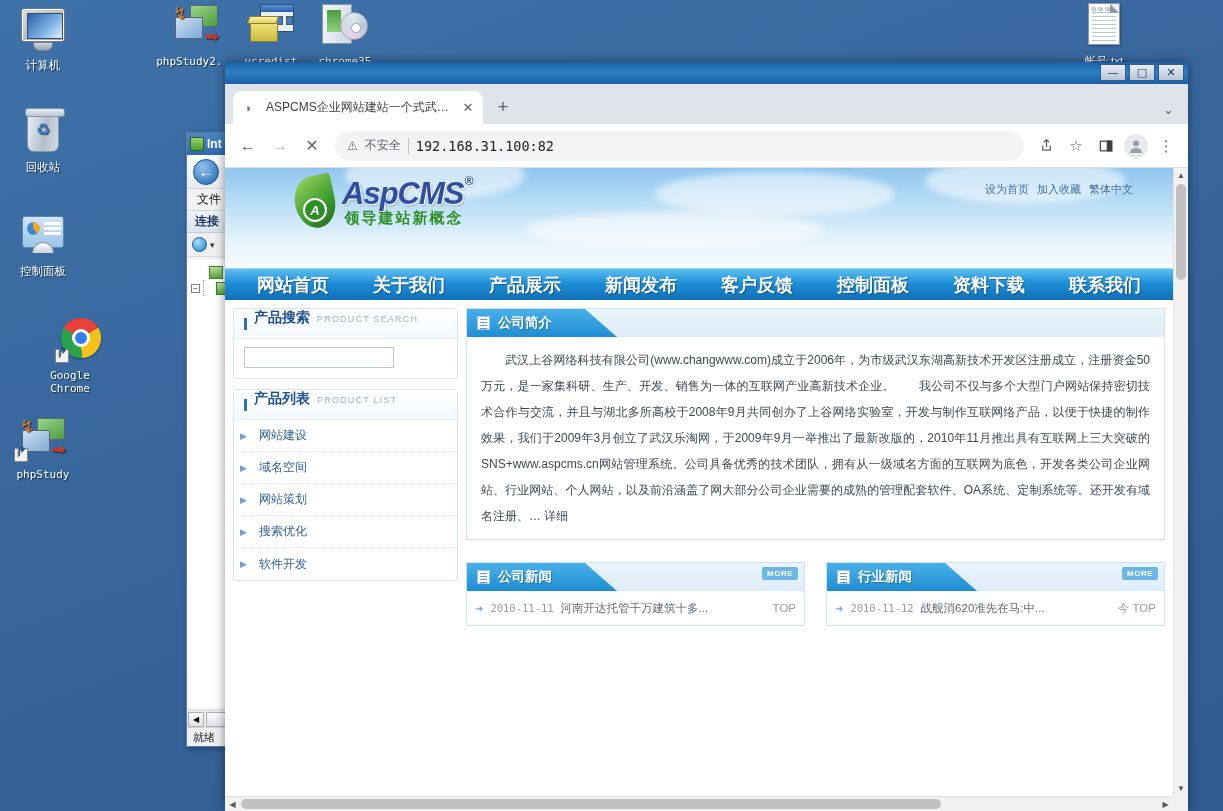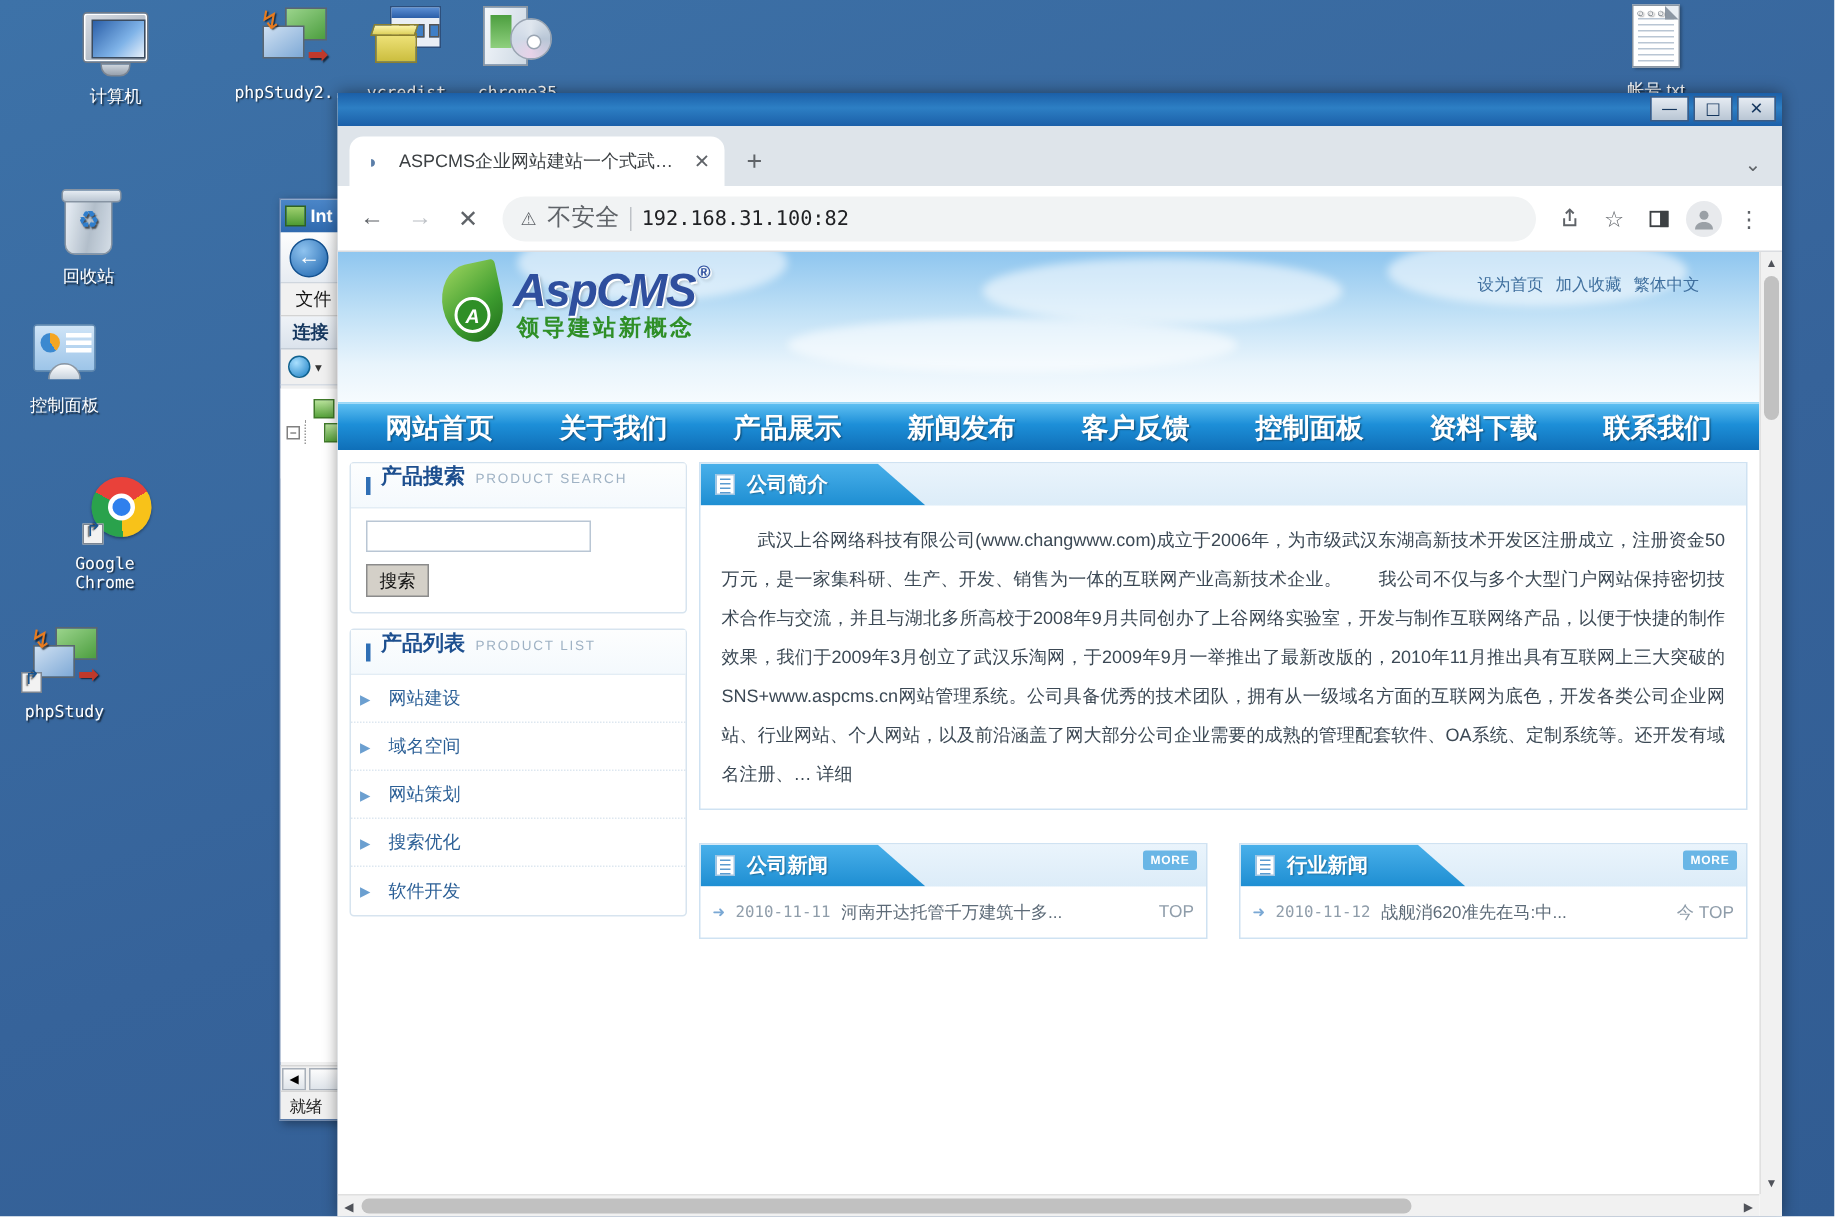--- a/index.html
+++ b/index.html
@@ -165,21 +165,21 @@
   .tabchevron{position:absolute;right:14px;bottom:7px;font-size:13px;color:#5f6368;}
 
   #toolbar{height:44px;background:#fff;display:flex;align-items:center;padding:0 8px;gap:2px;
     border-bottom:1px solid #dadce0;}
   .tbtn{width:30px;height:30px;border-radius:50%;display:flex;align-items:center;justify-content:center;
     font-size:16px;color:#5f6368;}
   .tbtn.dim{color:#bdc1c6;}
   #omnibox{flex:1;height:30px;background:#f1f3f4;border-radius:16px;display:flex;align-items:center;
     padding:0 12px;margin:0 6px;gap:7px;min-width:0;}
   #omnibox .warn{font-size:12px;color:#5f6368;}
-  #omnibox .notsecure{font-size:16px;color:#5f6368;white-space:nowrap;}
+  #omnibox .notsecure{font-size:12px;color:#5f6368;white-space:nowrap;}
   #omnibox .sep{width:1px;height:16px;background:#bdc1c6;}
   #omnibox .url{font-size:13.5px;color:#202124;font-family:"DejaVu Sans Mono",monospace;
     white-space:nowrap;overflow:hidden;}
   .rbtn{width:28px;height:28px;border-radius:50%;display:flex;align-items:center;justify-content:center;
     font-size:15px;color:#5f6368;}
   .avatar{width:24px;height:24px;border-radius:50%;background:#e8eaed;display:flex;align-items:center;
     justify-content:center;color:#9aa0a6;font-size:14px;margin:0 2px;}
 
   
   #viewport{flex:1;position:relative;background:#fff;overflow:hidden;}
@@ -283,29 +283,29 @@
   .newslist .nar{color:#7aa8d4;font-size:10px;}
   .newslist .ndate{color:#8f9daa;font-family:"DejaVu Sans Mono",monospace;font-size:10.5px;}
   .newslist .ntitle{color:#5d6b78;overflow:hidden;text-overflow:ellipsis;flex:1;min-width:0;}
   .newslist .ntail{color:#8f9daa;}
 </style>
 </head>
 <body>
 
 <div id="desktop">
 
-  <div class="dicon" style="left:0px;top:6px;margin-left:34px;">
+  <div class="dicon" style="left:0px;top:6px;">
     <span class="glyph">
       <span class="ic-monitor"></span>
         <span class="ic-stand"></span>
     </span>
     <span class="cap">计算机</span>
   </div>
 
-  <div class="dicon" style="left:16px;top:108px;margin-top:18px;">
+  <div class="dicon" style="left:0px;top:108px;">
     <span class="glyph">
         <span class="ic-bin"></span>
       </span>
     <span class="cap">回收站</span>
   </div>
 
   <div class="dicon" style="left:0px;top:212px;">
     <span class="glyph">
       <span class="ic-cpanel"></span>
         <span class="ic-cpdome"></span>
@@ -519,21 +519,20 @@
             <div id="leftcol">
 
               <div class="panel">
                 <div class="phead">
                   <span class="bar"></span>
                   <span class="cn">产品搜索</span>
                   <span class="en">PRODUCT SEARCH</span>
                 </div>
                 <div class="pbody">
                   <input id="searchinput" type="text" placeholder="" style="">
-                  <div><button id="searchbtn">搜索</button></div>
                 </div>
               </div>
 
               <div class="panel">
                 <div class="phead">
                   <span class="bar"></span>
                   <span class="cn">产品列表</span>
                   <span class="en">PRODUCT LIST</span>
                 </div>
                 <ul class="plist">

